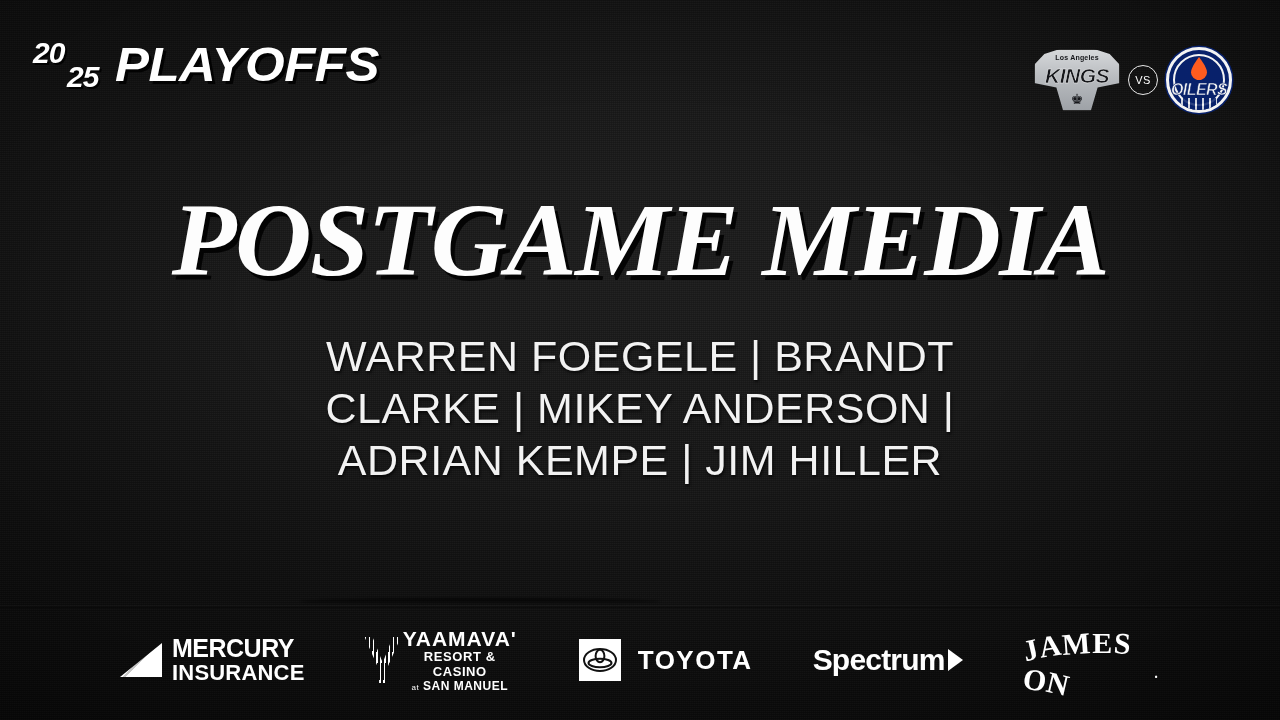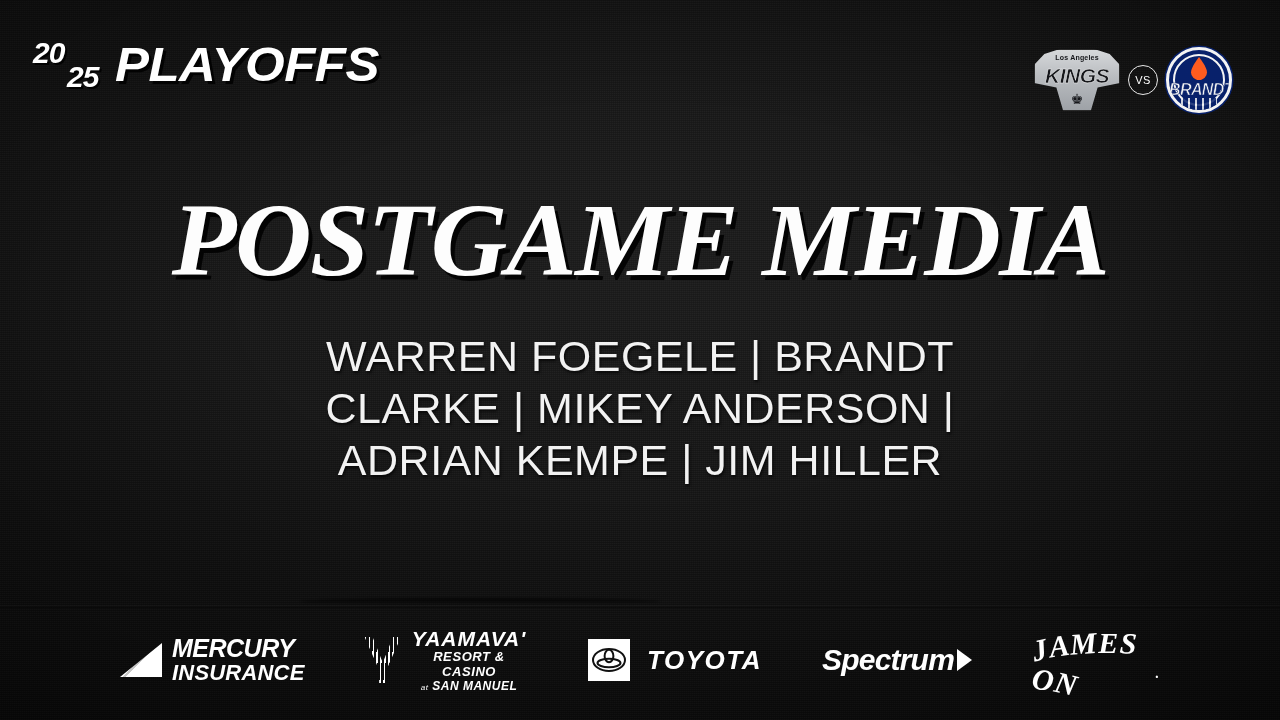--- a/index.html
+++ b/index.html
@@ -194,35 +194,35 @@
     text-shadow:1px 2px 3px rgba(0,0,0,0.7);
   }
 
   
   #sponsor-bar {
     position:absolute; left:0; right:0; bottom:0; height:112px;
     display:flex; align-items:center; justify-content:center;
     gap:60px;
     padding:0 120px 8px 120px;
   }
-  .sponsor { display:flex; align-items:center; color:#fff;font-style:italic; }
+  .sponsor { display:flex; align-items:center; color:#fff; }
 
   
   .mercury { gap:10px; }
   .mercury-mark {
     width:42px; height:34px;
     background:linear-gradient(135deg,#ffffff 0 48%, #c9c9c9 48% 52%, #ffffff 52% 100%);
     clip-path:polygon(100% 0%, 100% 100%, 0% 100%);
   }
   .mercury-text { line-height:1.02; }
   .mercury-text .l1 { font-size:25px; font-weight:bold; letter-spacing:-0.5px; }
   .mercury-text .l2 { font-size:22px; font-weight:bold; letter-spacing:0.2px; }
 
   
-  .yaamava { gap:9px; }
+  .yaamava { }
   .yaamava-mark {
     width:40px; height:46px;
     background:repeating-linear-gradient(92deg, #ffffff 0 1.4px, transparent 1.4px 4px);
     clip-path:polygon(0% 0%, 22% 0%, 50% 56%, 78% 0%, 100% 0%, 60% 72%, 60% 100%, 40% 100%, 40% 72%);
   }
   .yaamava-text { text-align:center; line-height:1.12; }
   .yaamava-text .l1 { font-size:21px; font-weight:bold; letter-spacing:1px; }
   .yaamava-text .l2 { font-size:13px; font-weight:bold; letter-spacing:0.6px; }
   .yaamava-text .l3 { font-size:12px; font-weight:bold; letter-spacing:0.5px; }
   .yaamava-text .l3 .at { font-size:8px; font-weight:normal; }
@@ -289,21 +289,21 @@
     <div class="vs-badge">
       <span>VS</span>
     </div>
 
     <div class="oilers-logo">
       <div class="oilers-inner-ring"></div>
       <svg class="oil-drop" viewBox="0 0 17 23">
         <path d="M8.5 0 C8.5 0 16.5 10 16.5 15.2 A8 8 0 0 1 0.5 15.2 C0.5 10 8.5 0 8.5 0 Z" fill="#ff5c1f"></path>
       </svg>
       <div class="oilers-bars"></div>
-      <div class="oilers-word">BRANDT</div>
+      <div class="oilers-word">OILERS</div>
       <div class="reg-mark">®</div>
     </div>
 
   </div>
 
   <div id="headline">POSTGAME MEDIA</div>
 
   <div id="participants">WARREN FOEGELE | BRANDT CLARKE | MIKEY ANDERSON | ADRIAN KEMPE | JIM HILLER</div>
 
   <div id="sponsor-bar">

